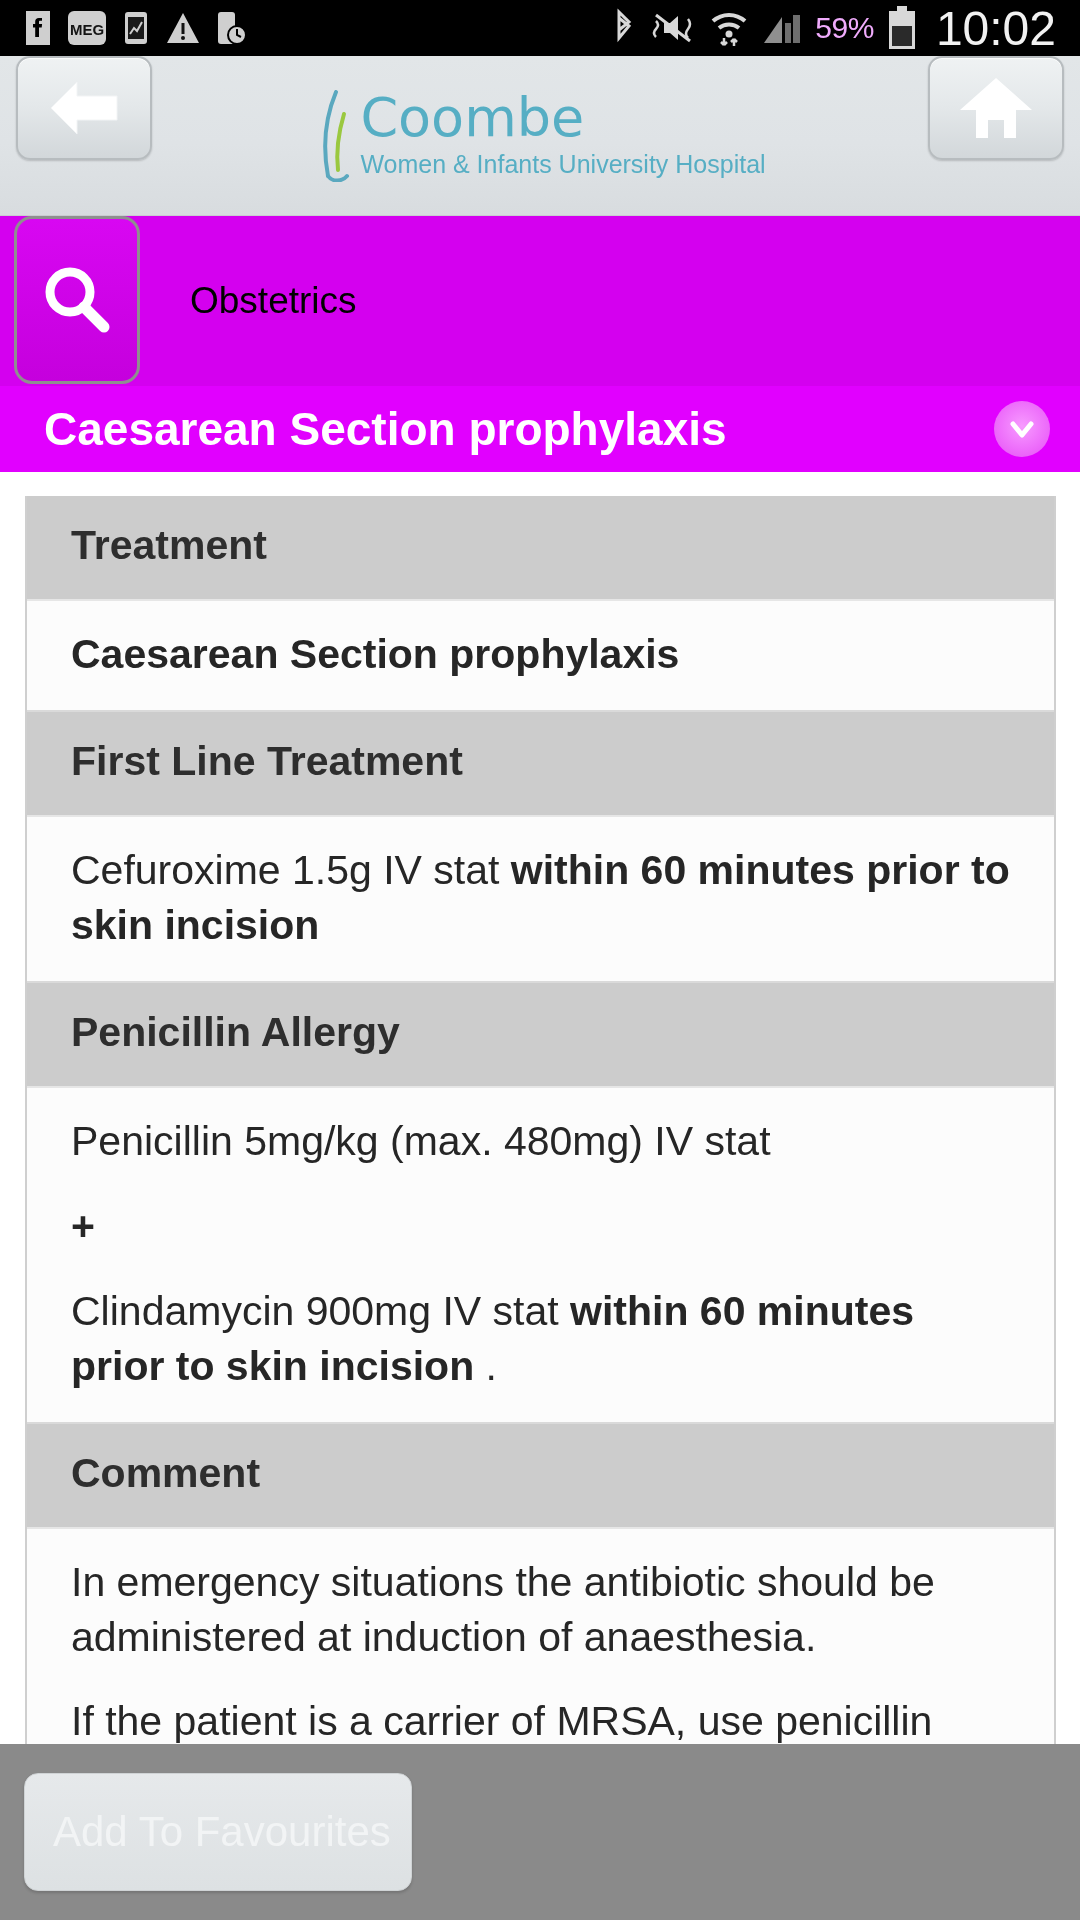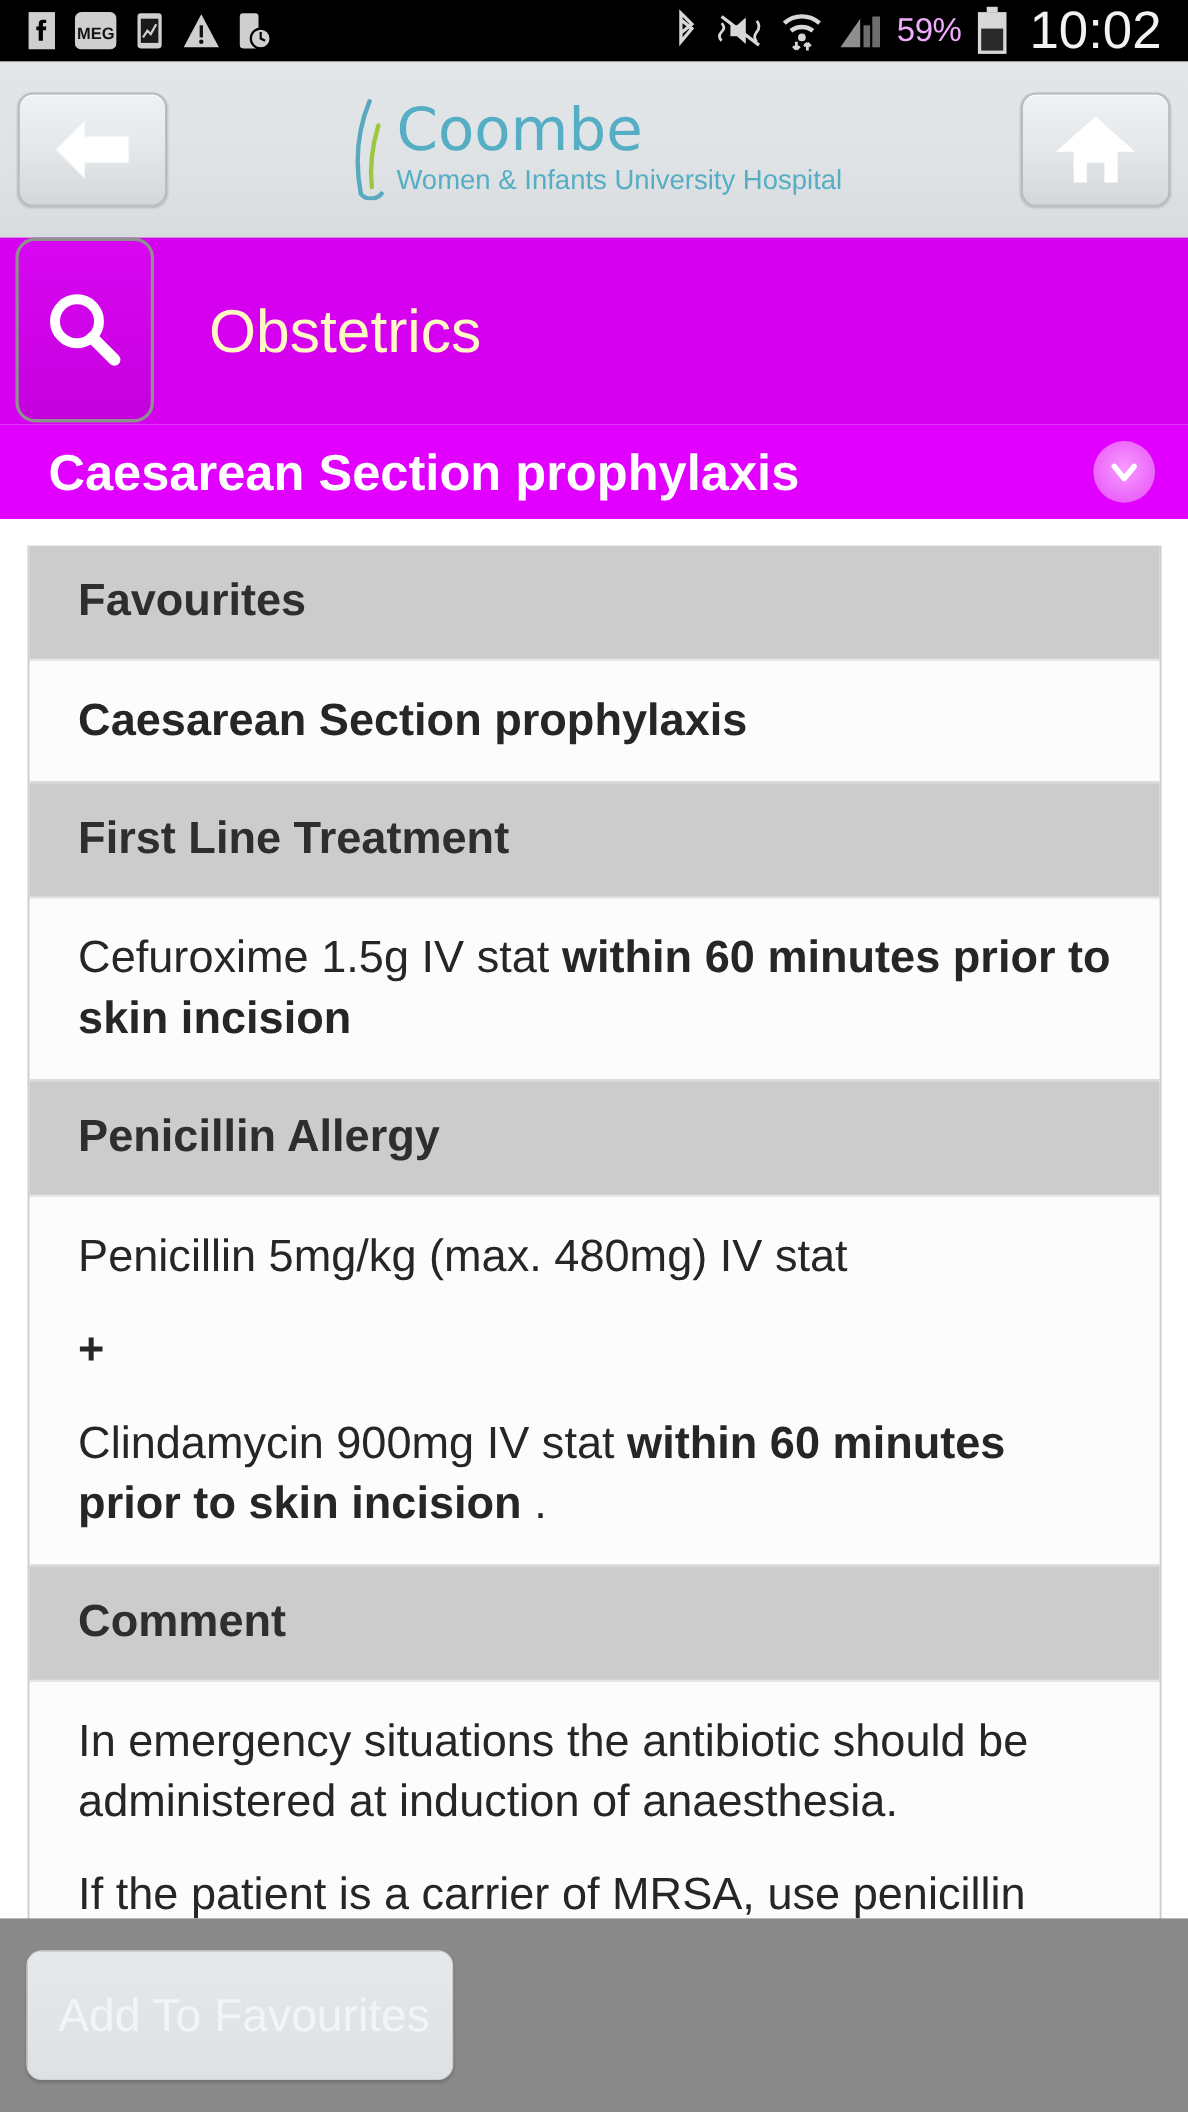--- a/index.html
+++ b/index.html
@@ -27,21 +27,21 @@
   }
   .sb-clock{
     font-size:48px; color:#f2f2f2; letter-spacing:0px; margin-left:6px;
     font-family:"Liberation Sans", sans-serif;
   }
 
   
   .appbar{
     height:160px; width:1080px;
     background:linear-gradient(180deg,#e2e6e8 0%,#dfe3e6 55%,#d8dcdf 100%);
-    display:flex; align-items:center; position:relative;
+    display:flex; position:relative;
     border-bottom:1px solid #c9cdd0;
   }
   .navbtn{
     width:136px; height:104px; border-radius:14px;
     background:linear-gradient(180deg,#eff2f3 0%,#e4e8ea 48%,#d2d7da 100%);
     border:2px solid #b7bcbf;
     box-shadow:0 1px 2px rgba(0,0,0,.18), inset 0 1px 0 #fbfcfc;
     display:flex; align-items:center; justify-content:center;
   }
   .navbtn.left{ margin-left:16px; }
@@ -68,21 +68,21 @@
   }
   .searchbtn{
     width:126px; height:168px; margin-left:14px; margin-top:-2px;
     border-radius:18px;
     background:linear-gradient(180deg,#d807f2 0%,#c500dd 100%);
     border:3px solid #8f8f8f;
     display:flex; align-items:center; justify-content:center;
     flex:0 0 auto;
   }
   .search-title{
-    color:#fef9c3; font-size:55px; margin-left:50px;
+    color:#000000; font-size:37px; margin-left:50px;
     font-family:"Liberation Sans", sans-serif; font-weight:400;
   }
 
   
   .sectionbar{
     width:1080px; height:86px; background:#e100ff;
     display:flex; align-items:center; justify-content:space-between;
     padding:0 30px 0 44px;
   }
   .sectionbar .title{
@@ -259,21 +259,21 @@
   <div class="chev">
     <svg width="34" height="34" viewBox="0 0 34 34">
       <polyline points="8,12 17,23 26,12" stroke="#ffffff" stroke-width="5" fill="none" stroke-linecap="round" stroke-linejoin="round"></polyline>
     </svg>
   </div>
 </div>
 
 <div class="content">
   <div class="table" id="detail-table">
       <div class="row head">
-        <div class="txt">Favourites</div>
+        <div class="txt">Treatment</div>
       </div>
       <div class="row body strong">
         <div class="txt">
           <p>Caesarean Section prophylaxis</p>
         </div>
       </div>
       <div class="row head">
         <div class="txt">First Line Treatment</div>
       </div>
       <div class="row body">

